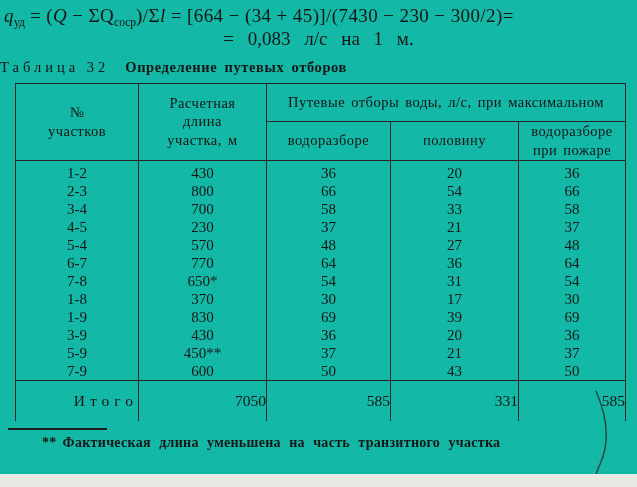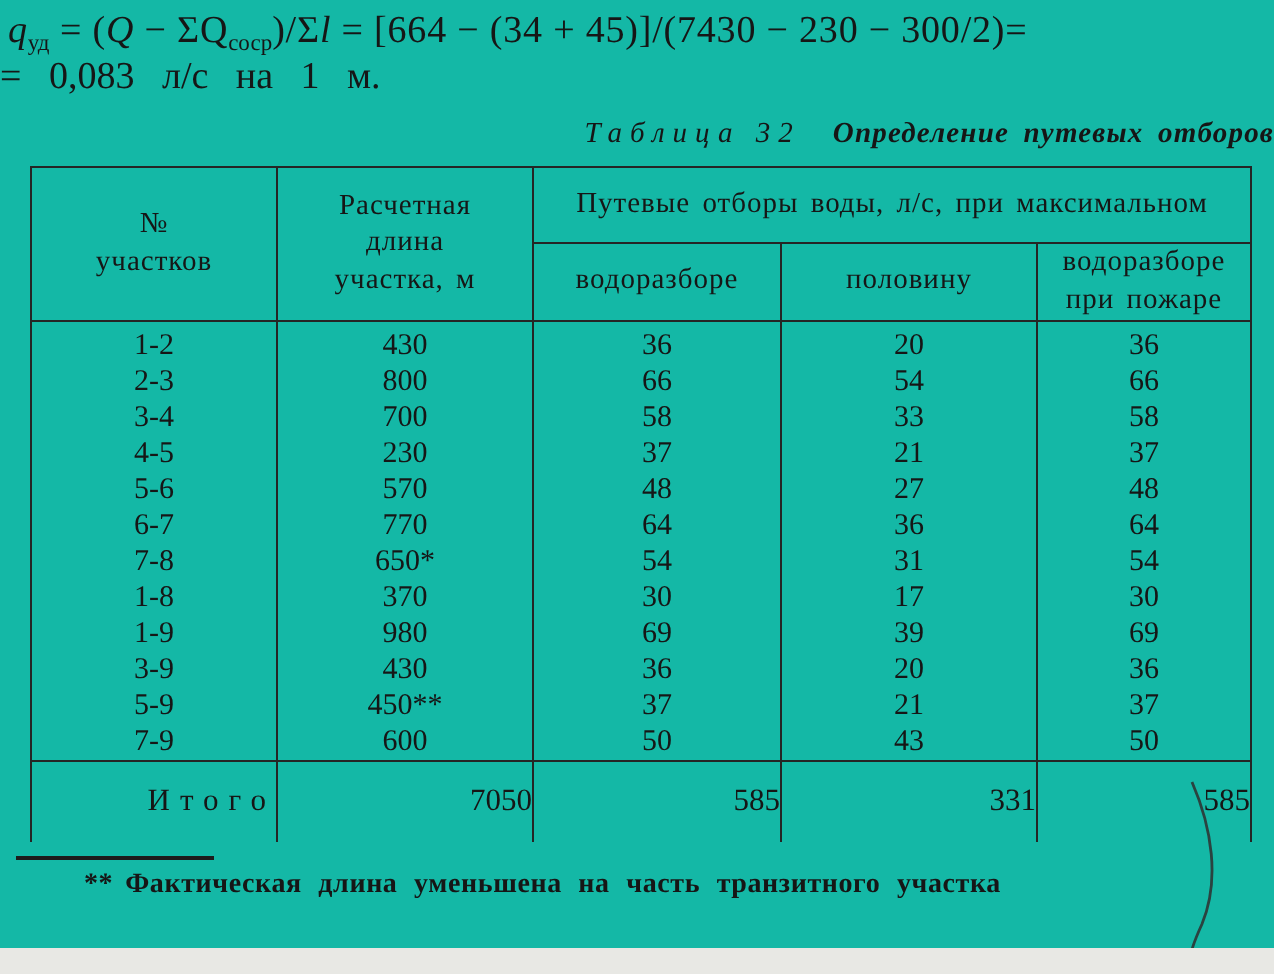--- a/index.html
+++ b/index.html
@@ -7,23 +7,23 @@
   .page {
     position:relative; width:637px; height:474px; overflow:hidden;
     background:#14b8a6; color:#161616;
     font-family:"Liberation Serif","DejaVu Serif",serif;
   }
   
   .formula { padding-top:5px; font-size:19px; }
   .f-line1 { padding-left:4px; letter-spacing:.4px; white-space:nowrap; }
   .f-line1 .it, .f-line2 .it { font-style:italic; }
   .formula sub { font-size:11.5px; letter-spacing:0; vertical-align:-4px; }
-  .f-line2 { text-align:left; word-spacing:9px; margin-top:0px; }
+  .f-line2 { text-align:center; word-spacing:9px; margin-top:0px; }
   
-  .caption { text-align:right; margin-top:9px; font-size:14.5px; white-space:nowrap;font-style:italic; }
+  .caption { text-align:left; margin-top:9px; font-size:14.5px; white-space:nowrap; }
   .cap-label { letter-spacing:4px; margin-right:16px; }
   .cap-title { font-weight:bold; letter-spacing:.6px; word-spacing:3px; }
   
   table { border-collapse:collapse; table-layout:fixed; margin:7px 0 0 15px; width:610px; }
   col.c1{width:123px;} col.c2{width:128px;} col.c3{width:124px;} col.c4{width:128px;} col.c5{width:107px;}
   th, td { border:1.6px solid #252525; text-align:center; vertical-align:middle; padding:0; }
   thead th { font-weight:normal; font-size:14.5px; line-height:1.3;
              letter-spacing:.5px; word-spacing:2px; white-space:pre-line; }
   th.group { height:38px; }
   tbody td { border-top:0; border-bottom:0; font-size:15px; line-height:18px; height:18px; }
@@ -100,21 +100,21 @@
           <td>58</td>
         </tr>
         <tr>
           <td>4-5</td>
           <td>230</td>
           <td>37</td>
           <td>21</td>
           <td>37</td>
         </tr>
         <tr>
-          <td>5-6</td>
+          <td>5-4</td>
           <td>570</td>
           <td>48</td>
           <td>27</td>
           <td>48</td>
         </tr>
         <tr>
           <td>6-7</td>
           <td>770</td>
           <td>64</td>
           <td>36</td>
@@ -129,21 +129,21 @@
         </tr>
         <tr>
           <td>1-8</td>
           <td>370</td>
           <td>30</td>
           <td>17</td>
           <td>30</td>
         </tr>
         <tr>
           <td>1-9</td>
-          <td>980</td>
+          <td>830</td>
           <td>69</td>
           <td>39</td>
           <td>69</td>
         </tr>
         <tr>
           <td>3-9</td>
           <td>430</td>
           <td>36</td>
           <td>20</td>
           <td>36</td>

